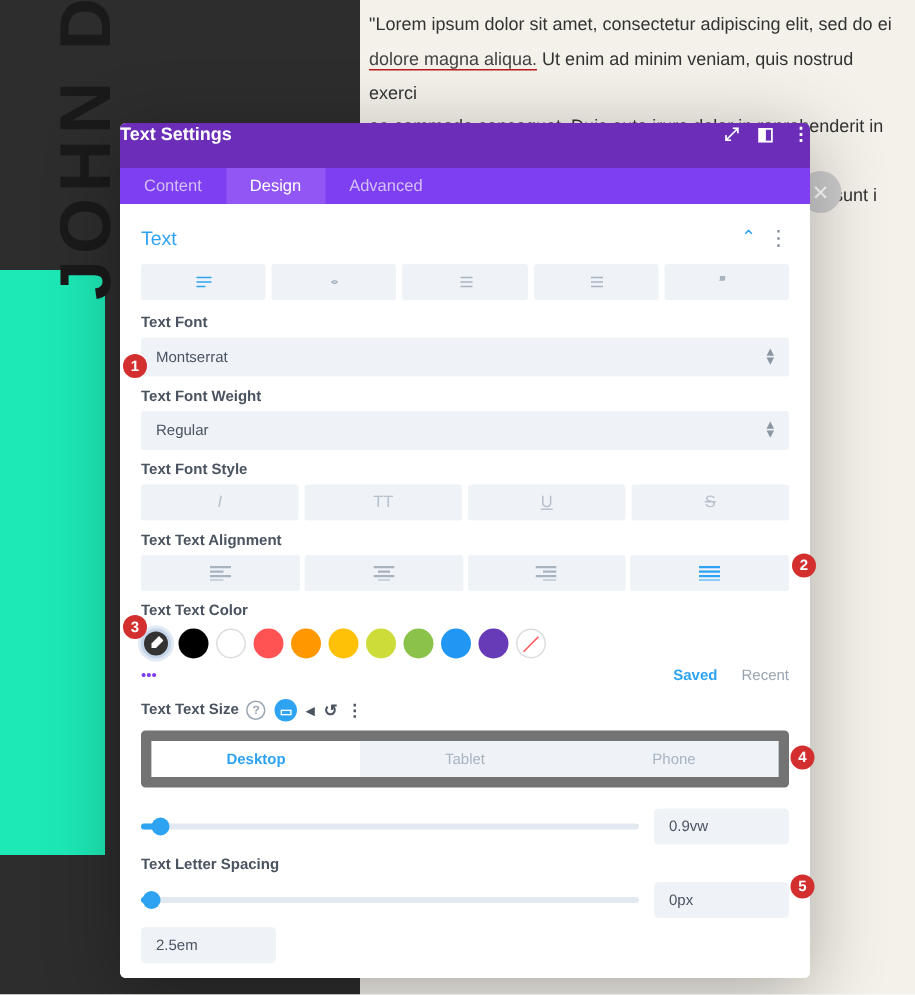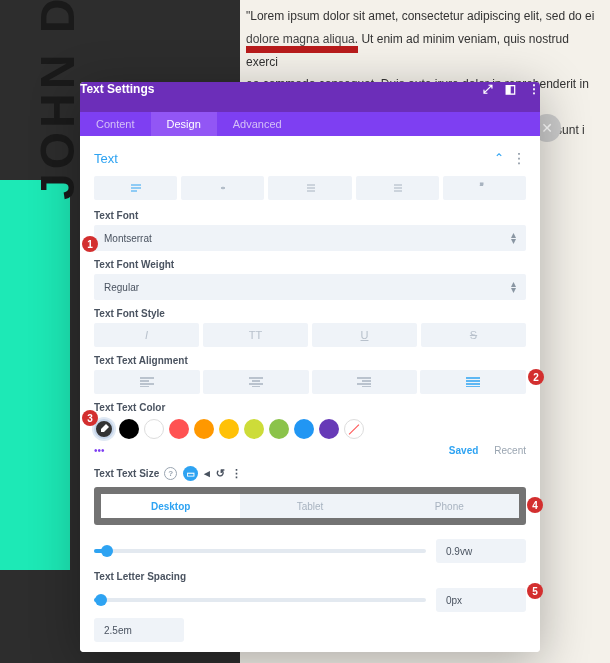--- a/index.html
+++ b/index.html
@@ -1,21 +1,21 @@
 <!DOCTYPE html>
 <html><head>
 <meta charset="utf-8">
 <style>
 *{margin:0;padding:0;box-sizing:border-box;font-family:-apple-system,BlinkMacSystemFont,'Segoe UI',sans-serif}
 body{width:610px;height:663px;overflow:hidden;background:#f4f1ea;position:relative}
 .bg-dark{position:absolute;left:0;top:0;width:240px;height:663px;background:#2d2d2d}
 .bg-teal{position:absolute;left:0;top:180px;width:70px;height:390px;background:#1de9b6}
 .bg-name{position:absolute;left:30px;top:200px;transform:rotate(-90deg);transform-origin:left top;color:#1a1a1a;font-size:48px;font-weight:900;letter-spacing:4px;white-space:nowrap}
 .lorem{position:absolute;left:240px;top:0;right:0;padding:5px 6px;font-size:12px;line-height:1.9;color:#333}
-.lorem .hl{color:#444;border-bottom:7px solid #b91c1c}
+.lorem .hl{color:#444;border-bottom:1px solid #b91c1c}
 .close-pill{position:absolute;left:533px;top:114px;width:28px;height:28px;border-radius:50%;background:#ccc;display:flex;align-items:center;justify-content:center;color:#fff;font-size:14px}
 
 .modal{position:absolute;left:80px;top:82px;width:460px;background:#fff;box-shadow:0 10px 50px rgba(0,0,0,.3);border-radius:4px;overflow:hidden}
 .m-head{background:#6c2eb9;color:#fff;height:30px;display:flex;padding:0 0;font-size:12px;font-weight:600}
 .m-head-icons{margin-left:auto;display:flex;gap:12px;font-size:12px}
 .m-tabs{background:#7e3ff2;display:flex;height:24px}
 .m-tab{padding:0 16px;display:flex;align-items:center;font-size:11px;color:#d4c0f7;cursor:pointer}
 .m-tab.active{background:#9256f5;color:#fff}
 .m-search{height:28px;background:#f0f3f7;display:flex;align-items:center;padding:0 10px;font-size:10px;color:#9aa5b1}
 .m-filter{margin-left:auto;background:#e2e7ed;padding:3px 8px;border-radius:3px;color:#6b7785}

